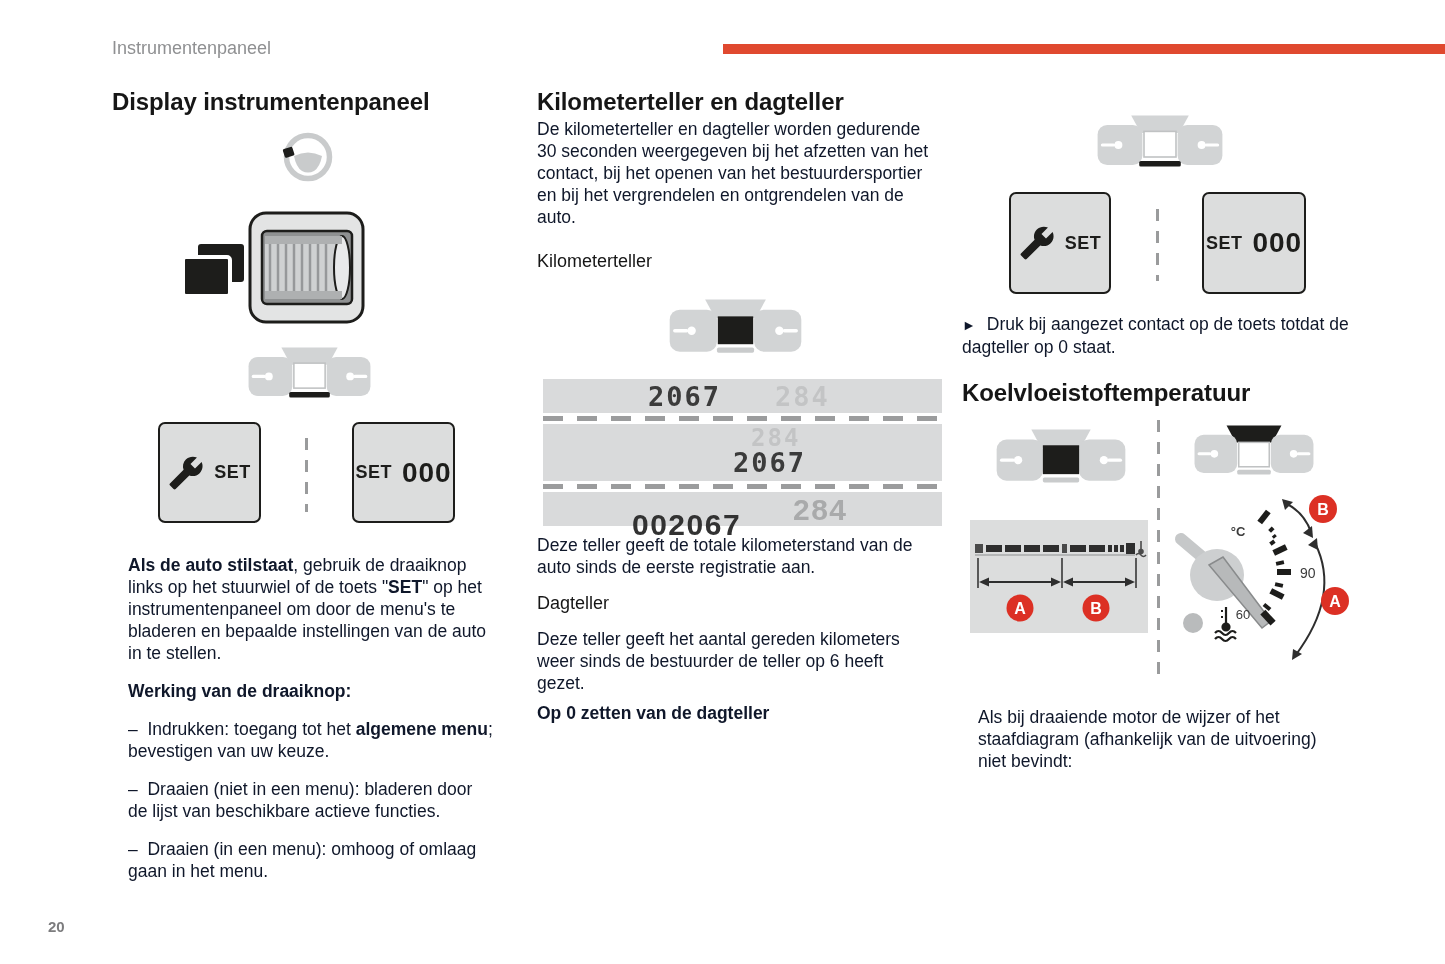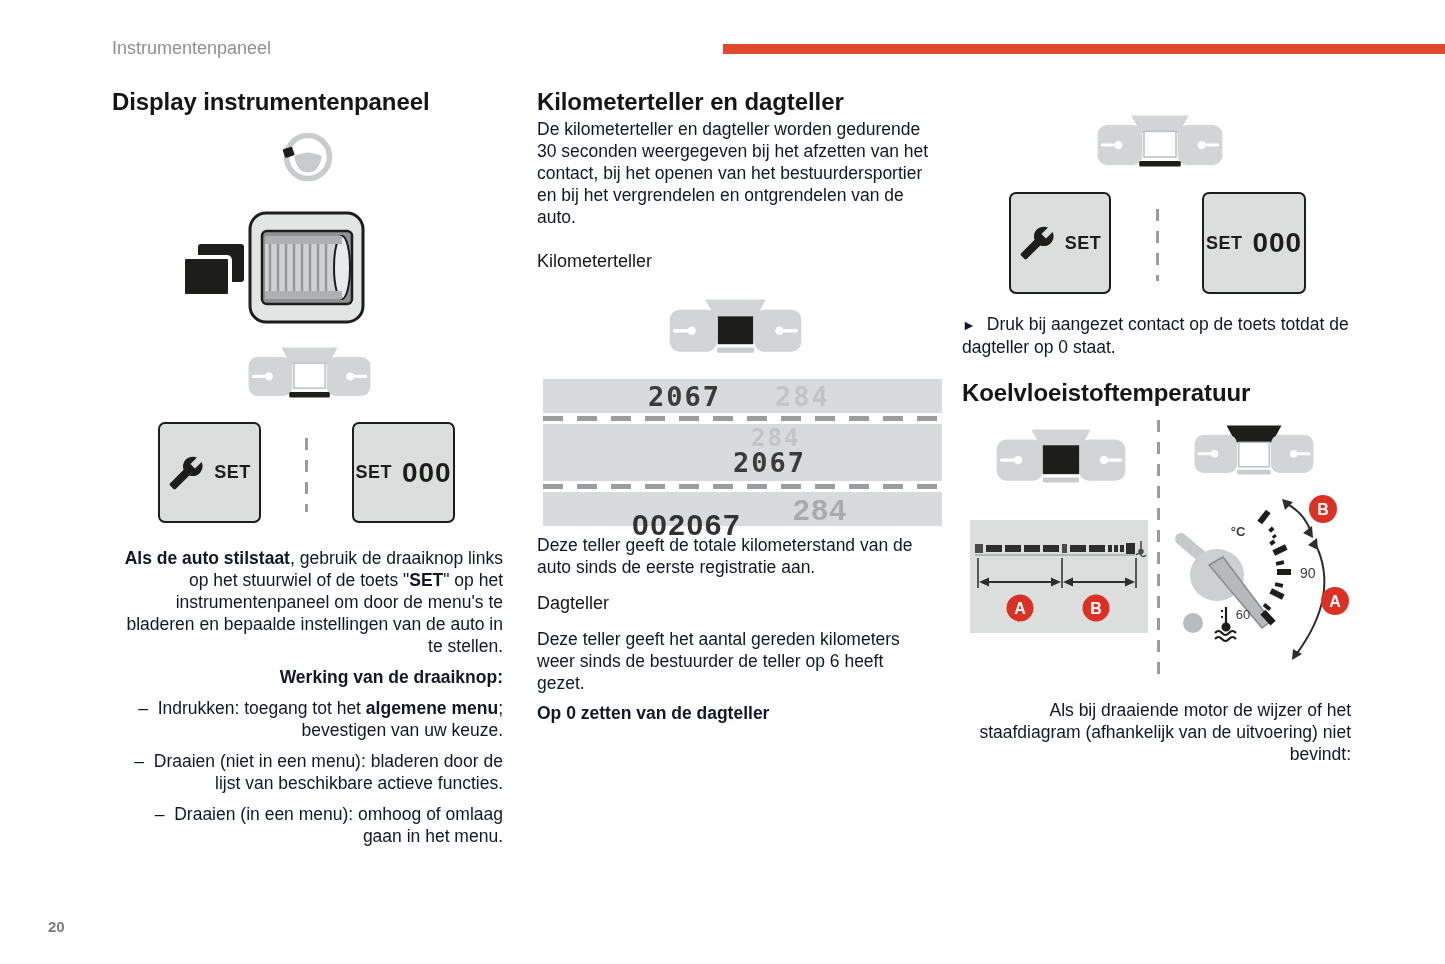--- a/index.html
+++ b/index.html
@@ -2,21 +2,21 @@
 <html><head>
 <meta charset="utf-8">
 <style>
   html,body{margin:0;padding:0;background:#fff;}
   .page{position:relative;width:1445px;height:964px;background:#ffffff;overflow:hidden;
         font-family:"Liberation Sans",sans-serif;color:#212121;}
   .abs{position:absolute;}
   .h1{font-size:24px;font-weight:bold;color:#161616;letter-spacing:-0.1px;}
   .h2{font-size:18px;font-weight:normal;color:#161616;}
   .body-t{font-size:17.5px;line-height:22px;color:#0f172a;}
-  .body-t p{margin:9px;text-align:right;}
+  .body-t p{margin:16px;}
   .b{font-weight:bold;}
   .gray-t{color:#8f9092;font-size:18px;}
   .pagenum{color:#7c7c7e;font-size:15px;font-weight:bold;}
   .redbar{background:#e0492f;height:10px;}
   .setbox{background:#dcdddd;border:2.5px solid #1d1d1b;border-radius:7px;
           display:flex;align-items:center;justify-content:center;gap:10px;}
   .setbox .lbl{font-size:18px;font-weight:bold;color:#1d1d1b;letter-spacing:0.5px;}
   .setbox .val{font-size:28px;font-weight:bold;color:#1d1d1b;letter-spacing:1px;}
   .vdash{width:3px;background:repeating-linear-gradient(180deg,#9a9b9c 0 12px,transparent 12px 22px);}
   .dispbar{position:relative;background:#d9dadb;}

